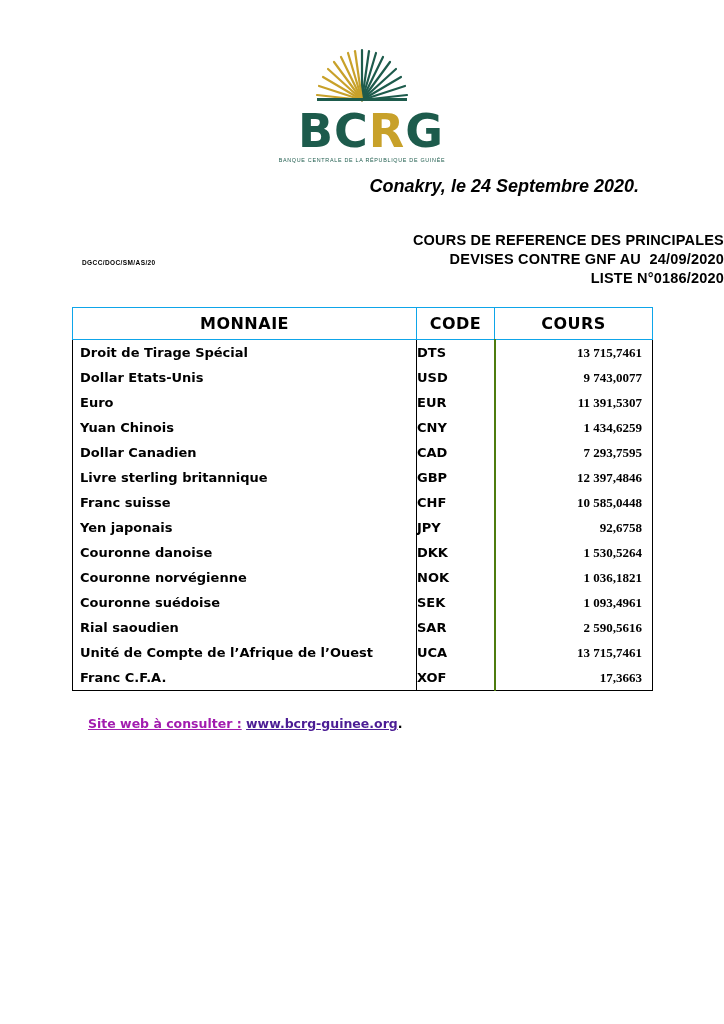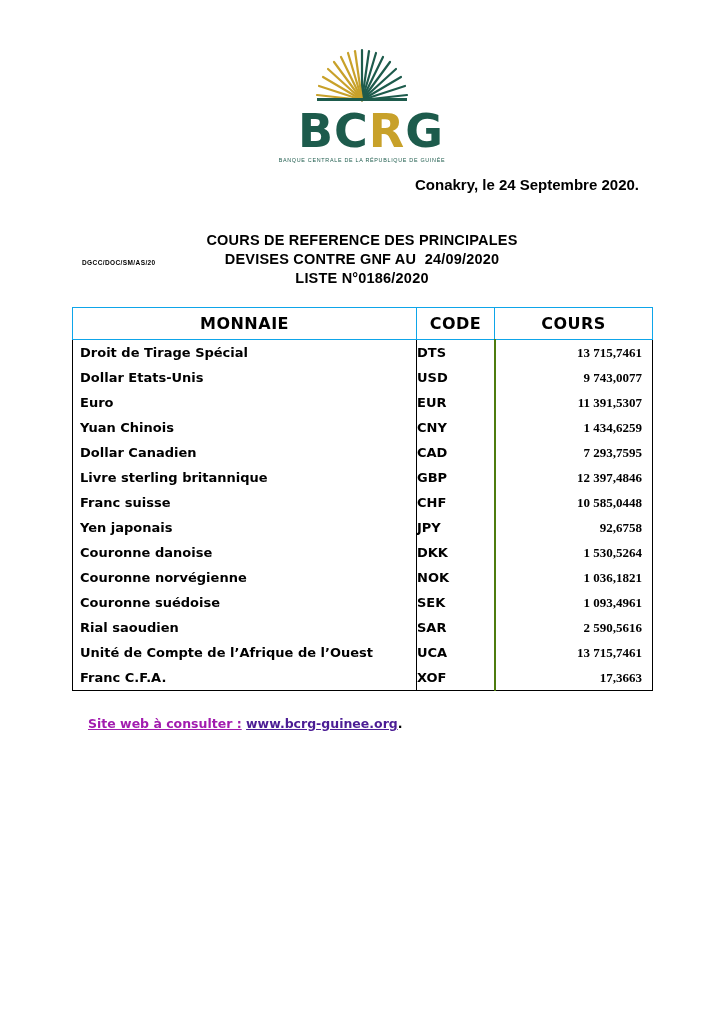--- a/index.html
+++ b/index.html
@@ -54,43 +54,44 @@
     color: #1d5b4c;
     margin-top: 1px;
   }
 
   
   .date-line {
     position: absolute;
     top: 176px;
     right: 85px;
     font-family: "Liberation Sans", sans-serif;
-    font-weight: bold;
-    font-size: 15px;
+    font-style: italic;
+    font-weight: bold;
+    font-size: 18px;
     color: #000;
   }
 
   
   .ref-code {
     position: absolute;
     top: 259px;
     left: 82px;
     font-family: "Liberation Sans", sans-serif;
     font-weight: bold;
     font-size: 6.5px;
     letter-spacing: 0.4px;
   }
 
   
   .title-block {
     position: absolute;
     top: 231px;
     left: 0;
     width: 724px;
-    text-align: center;
+    text-align: right;
     font-family: "Liberation Sans", sans-serif;
     font-weight: bold;
     font-size: 14.5px;
     line-height: 19px;
     letter-spacing: 0.2px;
   }
   .title-block .line2 { white-space: pre; }
 
   
   .rates-table {

